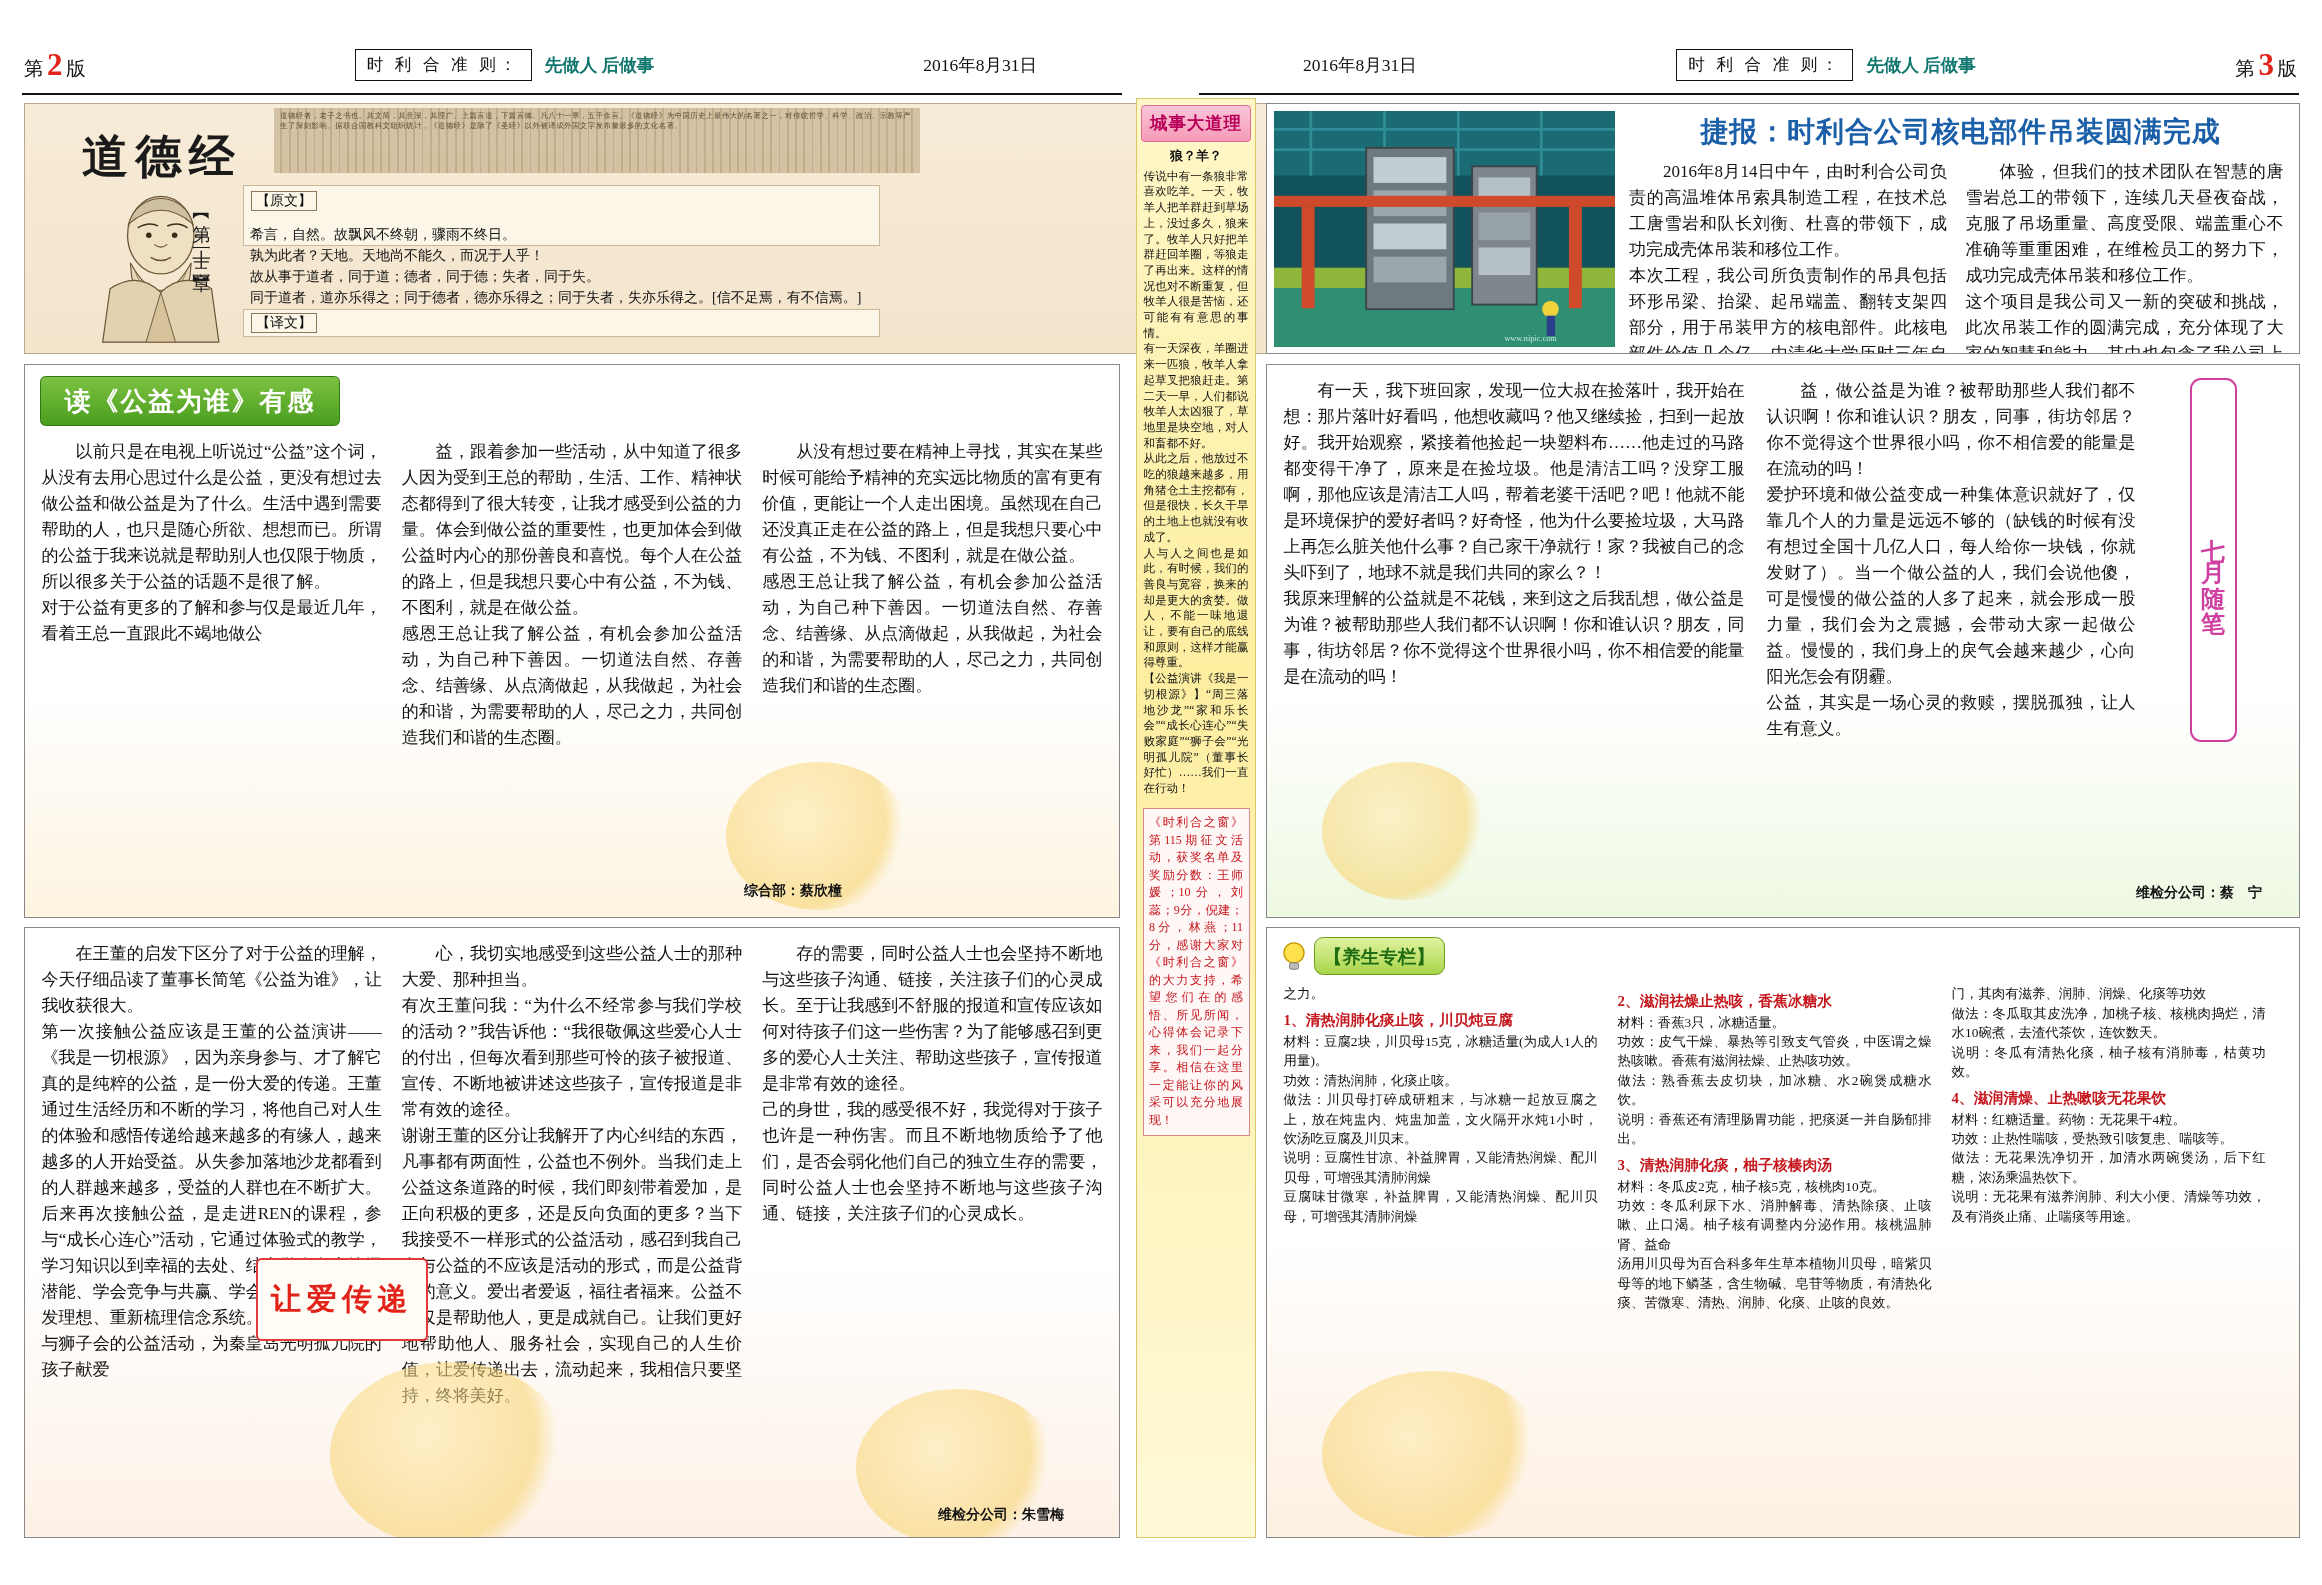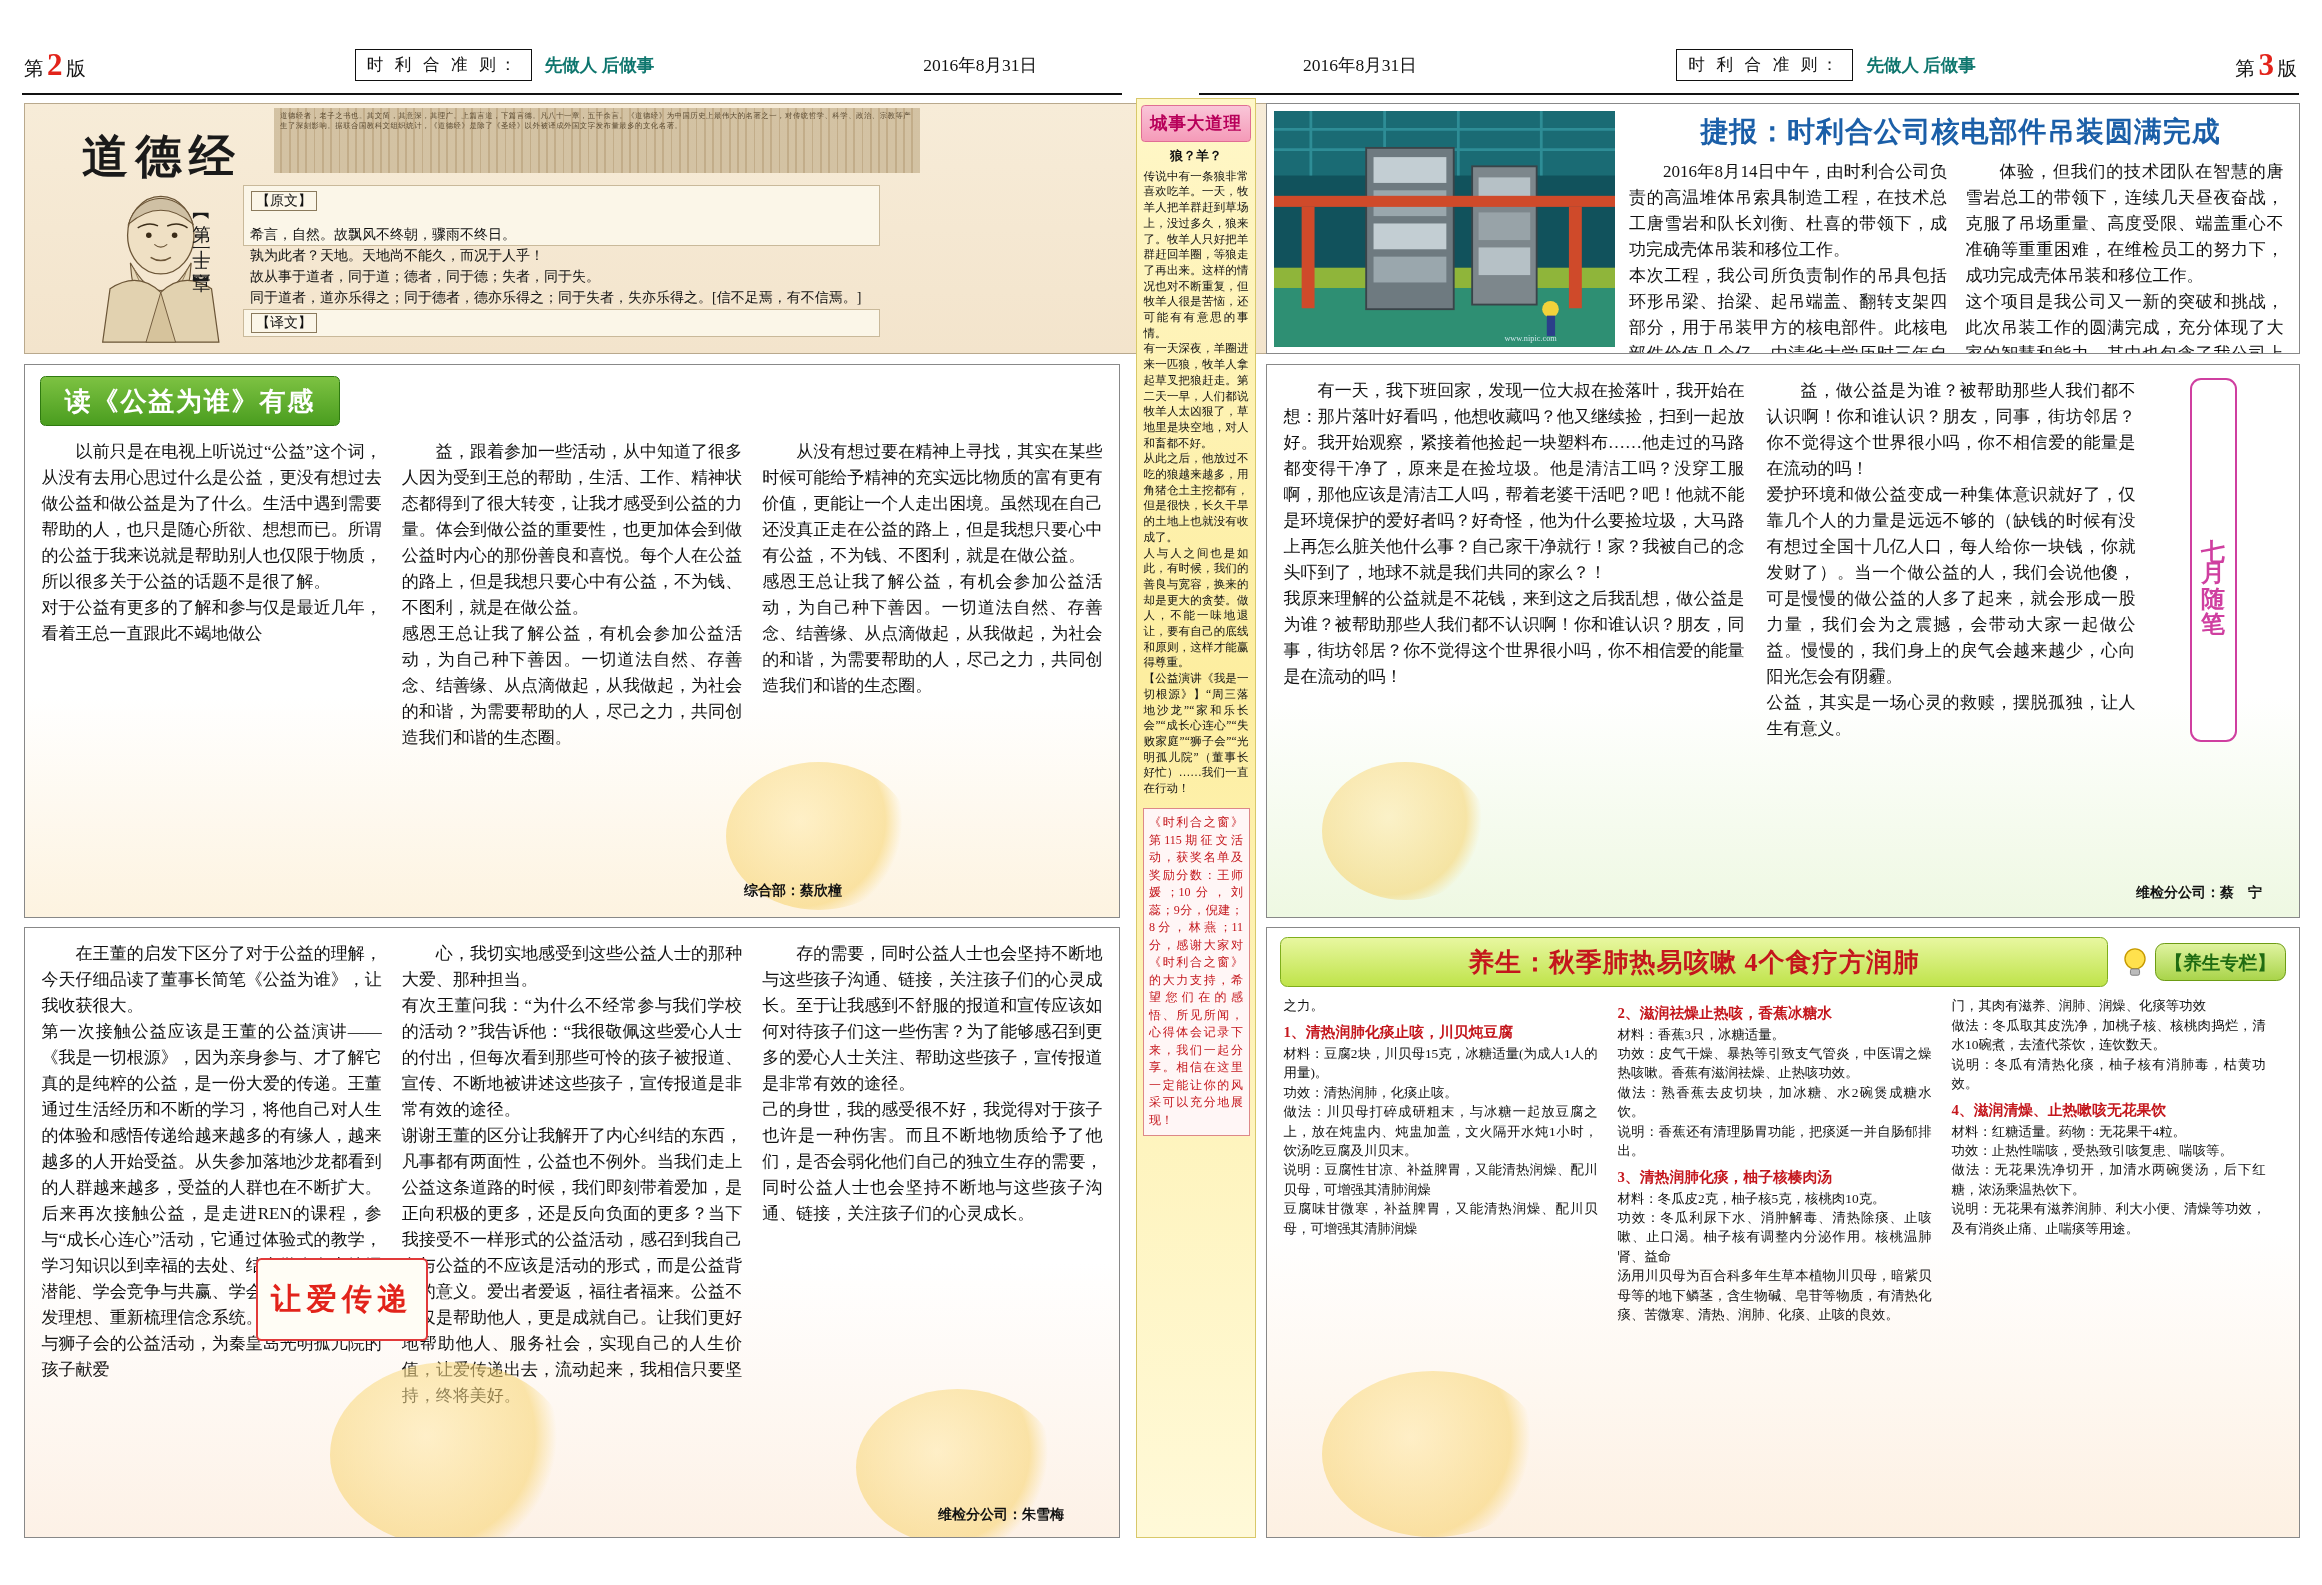--- a/index.html
+++ b/index.html
@@ -335,21 +335,20 @@
         <div style="width:111px; display:flex; justify-content:center;">
           <div class="qiyue">七 月 随 笔</div>
         </div>
       </div>
       <div class="byline" style="position:absolute; right:37px; bottom:14.8px;">维检分公司：蔡　宁</div>
     </div>
 
     <div class="panel panel-border" style="left:89px; top:927px; width:1034px; height:611px; background:linear-gradient(180deg,#ffffff 50%, #fdf0e2 100%);">
       <div class="bgflower" style="left:55px; top:443px; width:222px; height:166px;"></div>
       <div style="display:flex; align-items:center; gap:13px; padding:9.2px 13px 0 13px;">
-        <div class="health-banner" style="flex:1;">养生：秋季肺热易咳嗽 4个食疗方润肺</div>
         <div style="display:flex; align-items:center; gap:5.5px;">
           <svg width="28" height="31" viewBox="0 0 30 34">
             <circle cx="15" cy="13" r="11" fill="#ffe14d" stroke="#c79a00" stroke-width="1.5"></circle>
             <rect x="10" y="24" width="10" height="7" rx="2" fill="#bbb" stroke="#777"></rect>
           </svg>
           <span class="health-tag">【养生专栏】</span>
         </div>
       </div>
 
       <div style="display:flex; gap:20px; padding:9.2px 16.6px;">

